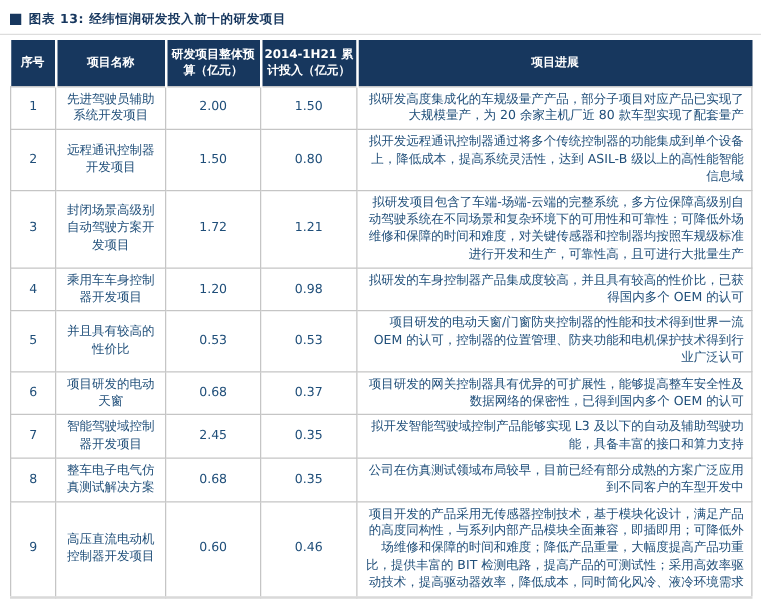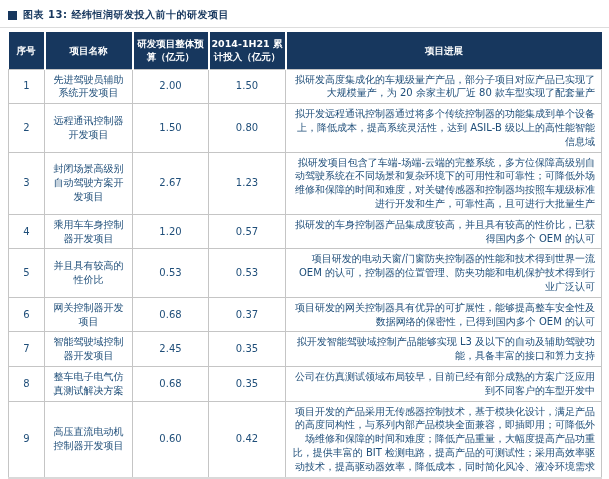--- a/index.html
+++ b/index.html
@@ -93,44 +93,44 @@
     <td class="c-idx">2</td>
     <td class="c-name">远程通讯控制器开发项目</td>
     <td class="c-num">1.50</td>
     <td class="c-num">0.80</td>
     <td class="c-progress">拟开发远程通讯控制器通过将多个传统控制器的功能集成到单个设备上，降低成本，提高系统灵活性，达到 ASIL-B 级以上的高性能智能信息域</td>
   </tr>
 
   <tr>
     <td class="c-idx">3</td>
     <td class="c-name">封闭场景高级别自动驾驶方案开发项目</td>
-    <td class="c-num">2.67</td>
-    <td class="c-num">1.23</td>
+    <td class="c-num">1.72</td>
+    <td class="c-num">1.21</td>
     <td class="c-progress">拟研发项目包含了车端-场端-云端的完整系统，多方位保障高级别自动驾驶系统在不同场景和复杂环境下的可用性和可靠性；可降低外场维修和保障的时间和难度，对关键传感器和控制器均按照车规级标准进行开发和生产，可靠性高，且可进行大批量生产</td>
   </tr>
 
   <tr>
     <td class="c-idx">4</td>
     <td class="c-name">乘用车车身控制器开发项目</td>
     <td class="c-num">1.20</td>
-    <td class="c-num">0.57</td>
+    <td class="c-num">0.98</td>
     <td class="c-progress">拟研发的车身控制器产品集成度较高，并且具有较高的性价比，已获得国内多个 OEM 的认可</td>
   </tr>
 
   <tr>
     <td class="c-idx">5</td>
     <td class="c-name">并且具有较高的性价比</td>
     <td class="c-num">0.53</td>
     <td class="c-num">0.53</td>
     <td class="c-progress">项目研发的电动天窗/门窗防夹控制器的性能和技术得到世界一流 OEM 的认可，控制器的位置管理、防夹功能和电机保护技术得到行业广泛认可</td>
   </tr>
 
   <tr>
     <td class="c-idx">6</td>
-    <td class="c-name">网关控制器开发项目</td>
+    <td class="c-name">项目研发的电动天窗</td>
     <td class="c-num">0.68</td>
     <td class="c-num">0.37</td>
     <td class="c-progress">项目研发的网关控制器具有优异的可扩展性，能够提高整车安全性及数据网络的保密性，已得到国内多个 OEM 的认可</td>
   </tr>
 
   <tr>
     <td class="c-idx">7</td>
     <td class="c-name">智能驾驶域控制器开发项目</td>
     <td class="c-num">2.45</td>
     <td class="c-num">0.35</td>
@@ -142,17 +142,17 @@
     <td class="c-name">整车电子电气仿真测试解决方案</td>
     <td class="c-num">0.68</td>
     <td class="c-num">0.35</td>
     <td class="c-progress">公司在仿真测试领域布局较早，目前已经有部分成熟的方案广泛应用到不同客户的车型开发中</td>
   </tr>
 
   <tr>
     <td class="c-idx">9</td>
     <td class="c-name">高压直流电动机控制器开发项目</td>
     <td class="c-num">0.60</td>
-    <td class="c-num">0.42</td>
+    <td class="c-num">0.46</td>
     <td class="c-progress">项目开发的产品采用无传感器控制技术，基于模块化设计，满足产品的高度同构性，与系列内部产品模块全面兼容，即插即用；可降低外场维修和保障的时间和难度；降低产品重量，大幅度提高产品功重比，提供丰富的 BIT 检测电路，提高产品的可测试性；采用高效率驱动技术，提高驱动器效率，降低成本，同时简化风冷、液冷环境需求</td>
   </tr>
 </tbody>
 </table>
 
 </body></html>

